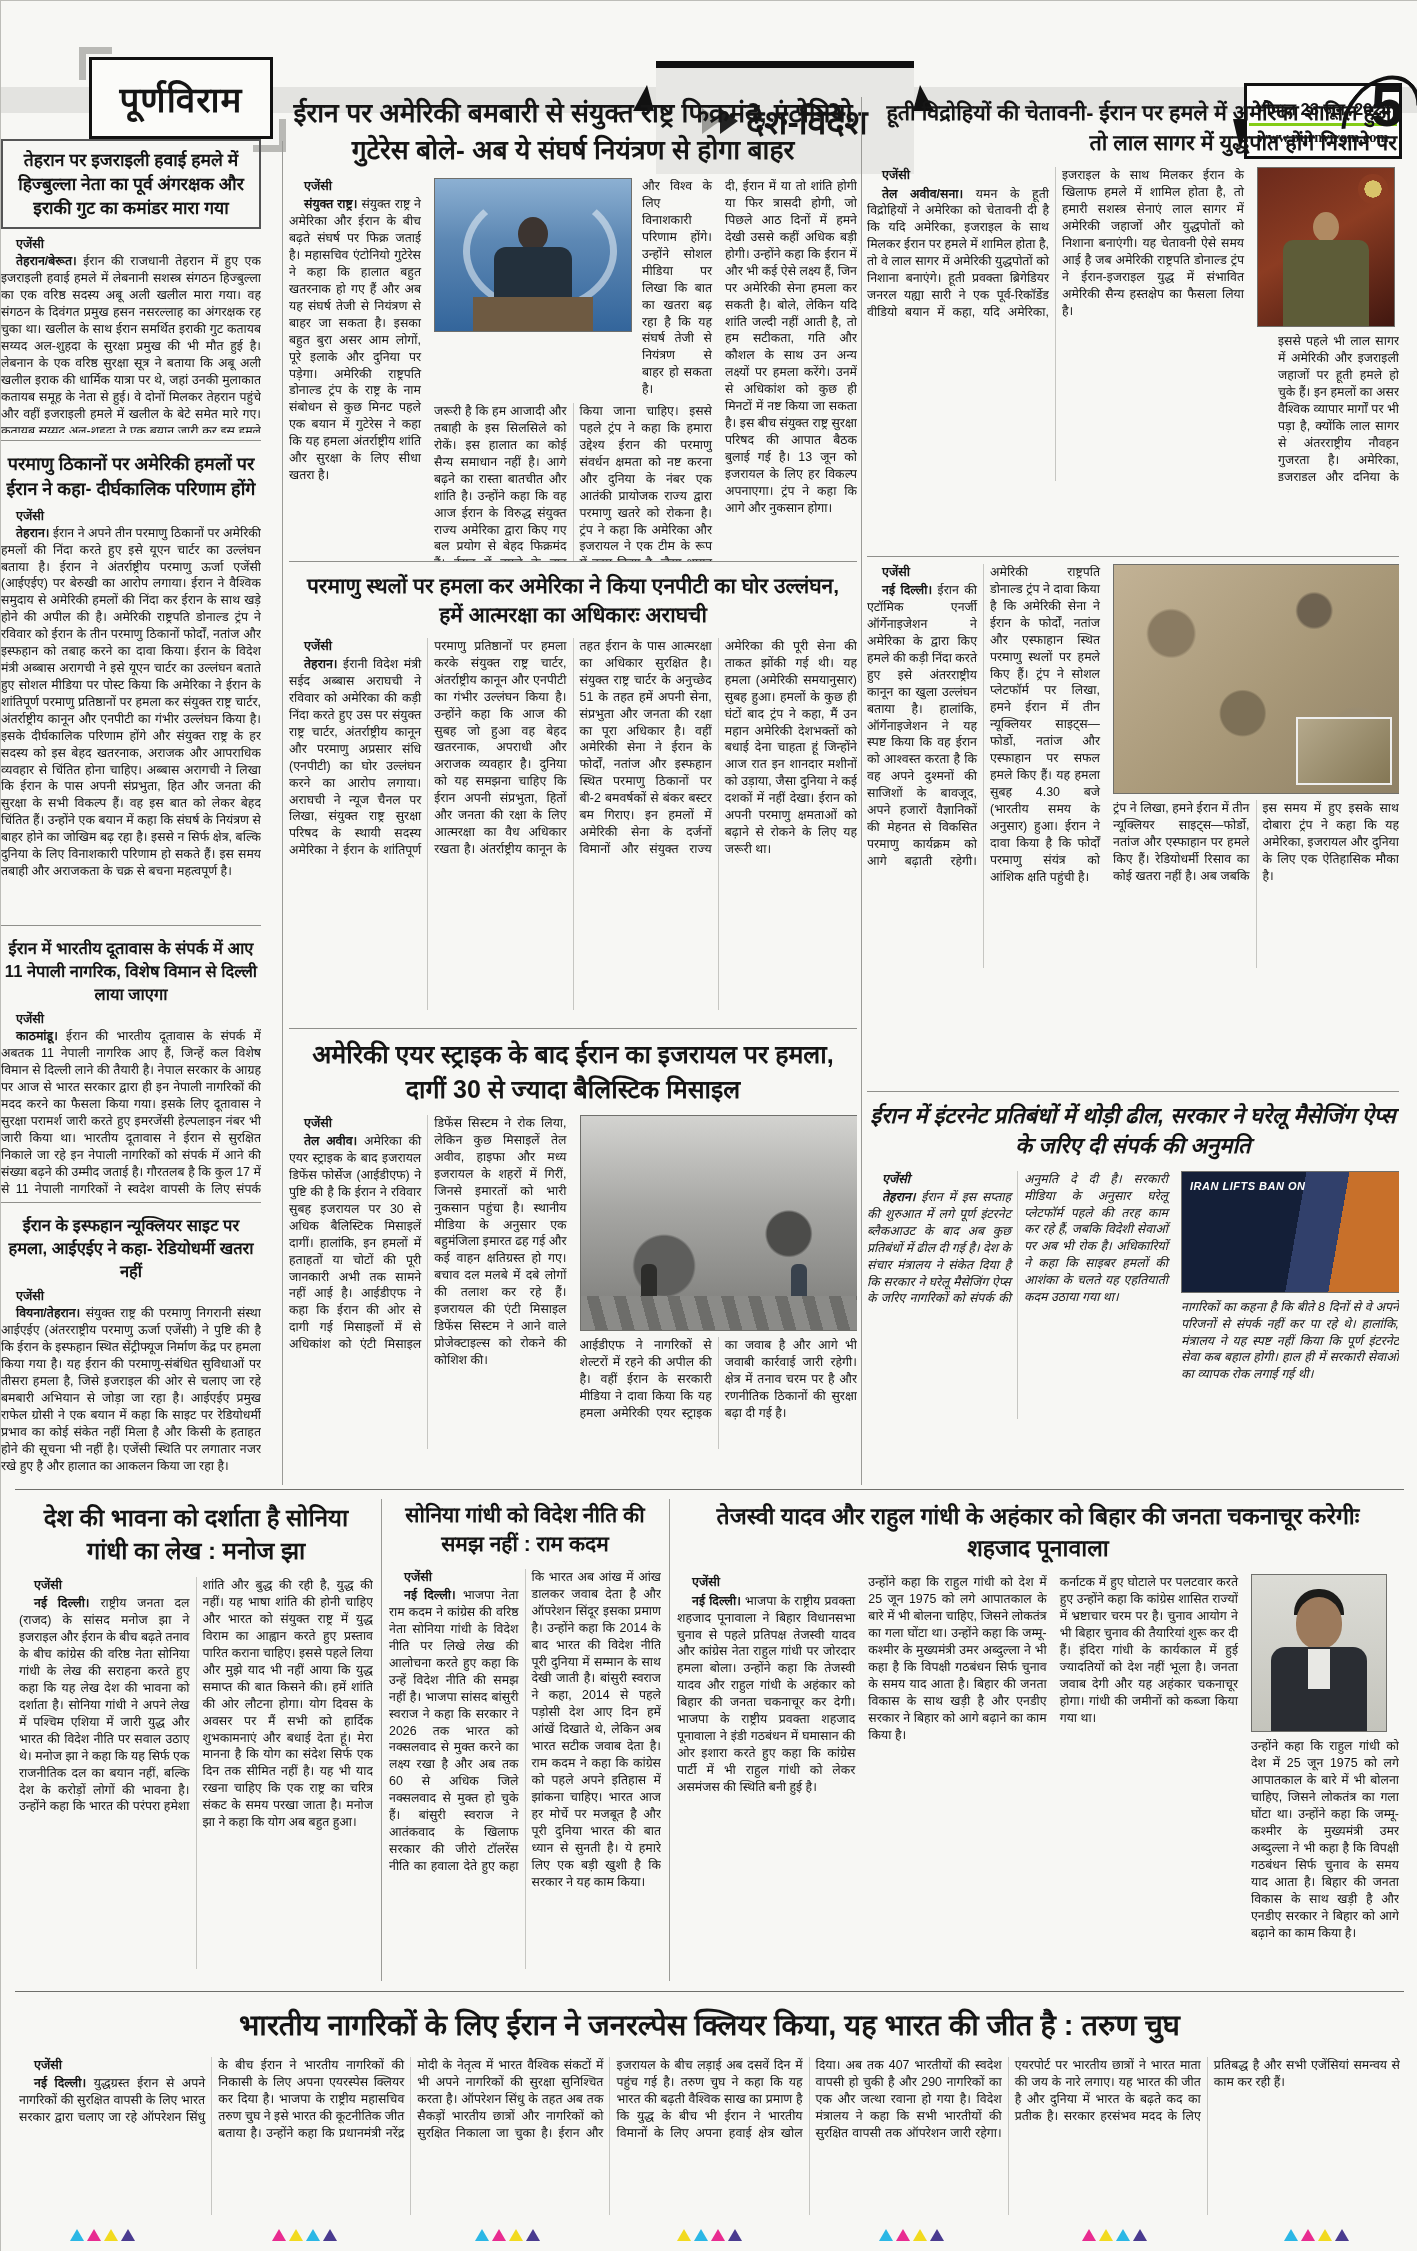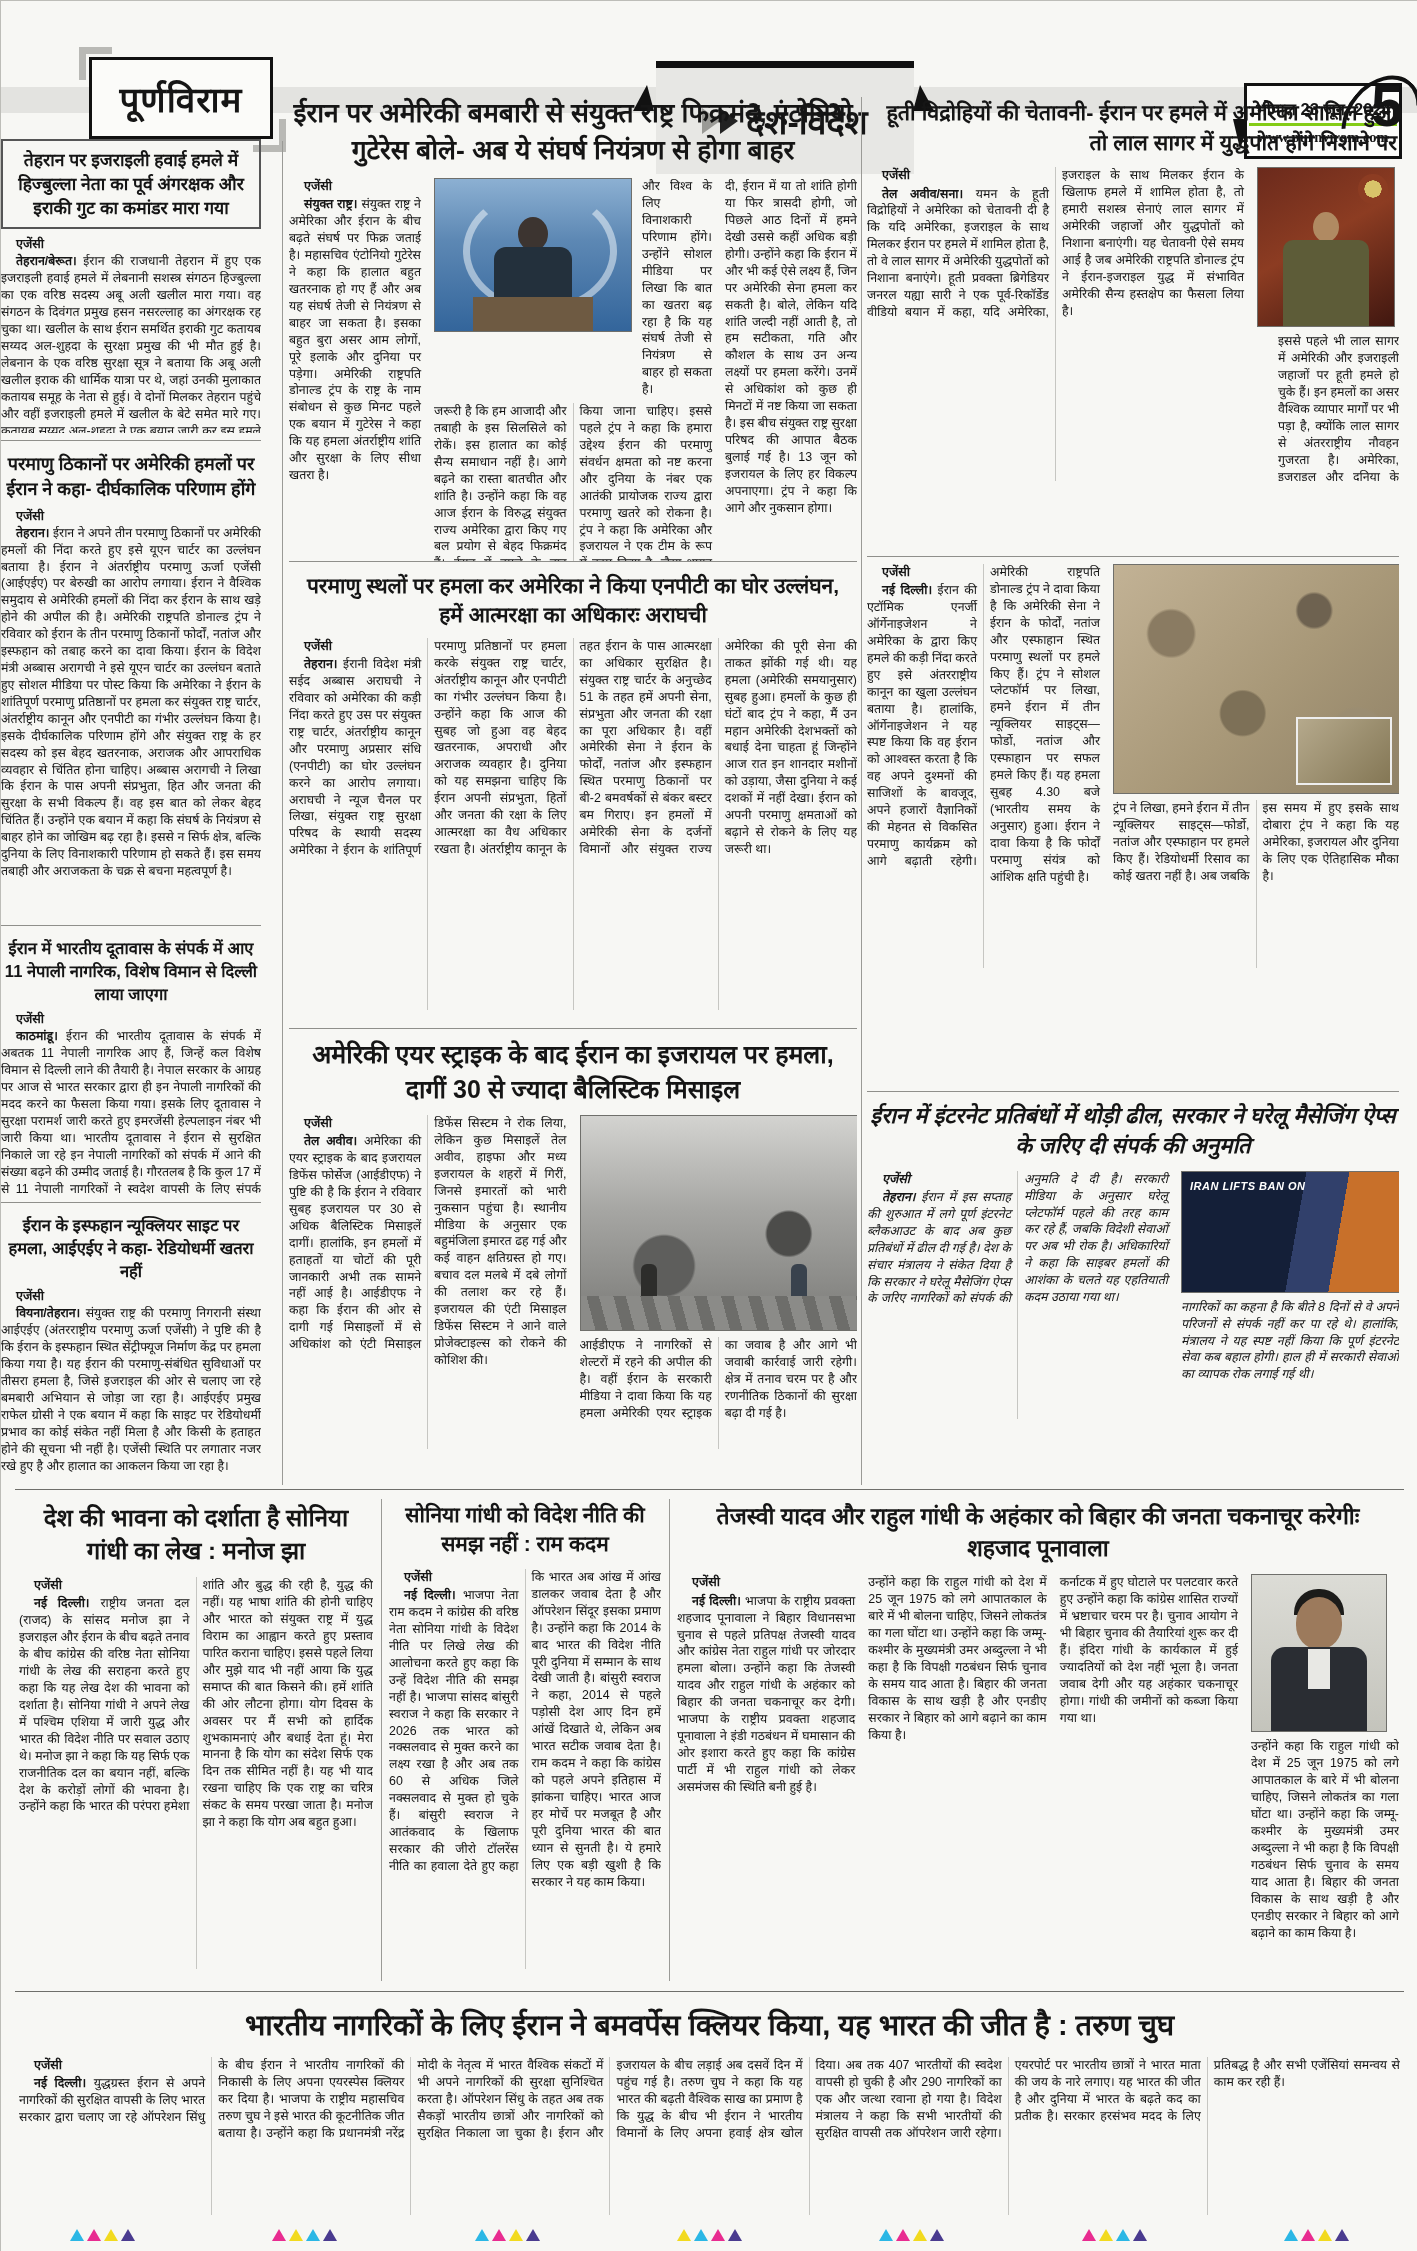--- a/index.html
+++ b/index.html
@@ -344,21 +344,21 @@
           <div class="s-head"></div>
           <div class="s-suit"></div>
           <div class="s-shirt"></div>
         </div>
         <p style="text-indent:0;margin-top:6px;">उन्होंने कहा कि राहुल गांधी को देश में 25 जून 1975 को लगे आपातकाल के बारे में भी बोलना चाहिए, जिसने लोकतंत्र का गला घोंटा था। उन्होंने कहा कि जम्मू-कश्मीर के मुख्यमंत्री उमर अब्दुल्ला ने भी कहा है कि विपक्षी गठबंधन सिर्फ चुनाव के समय याद आता है। बिहार की जनता विकास के साथ खड़ी है और एनडीए सरकार ने बिहार को आगे बढ़ाने का काम किया है।</p>
       </div>
     </div>
   </div>
 
   <div class="banner clip">
-    <div class="hl h-ban">भारतीय नागरिकों के लिए ईरान ने बमवर्पेस क्लियर किया, यह भारत की जीत है : तरुण चुघ</div>
+    <div class="hl h-ban">भारतीय नागरिकों के लिए ईरान ने जनरल्पेस क्लियर किया, यह भारत की जीत है : तरुण चुघ</div>
     <div class="cols7 bt" style="height:158px;overflow:hidden;">
       <div class="byline">एजेंसी</div>
       <p><span class="dl">नई दिल्ली।</span> <span>युद्धग्रस्त ईरान से अपने नागरिकों की सुरक्षित वापसी के लिए भारत सरकार द्वारा चलाए जा रहे ऑपरेशन सिंधु के बीच ईरान ने भारतीय नागरिकों की निकासी के लिए अपना एयरस्पेस क्लियर कर दिया है। भाजपा के राष्ट्रीय महासचिव तरुण चुघ ने इसे भारत की कूटनीतिक जीत बताया है। उन्होंने कहा कि प्रधानमंत्री नरेंद्र मोदी के नेतृत्व में भारत वैश्विक संकटों में भी अपने नागरिकों की सुरक्षा सुनिश्चित करता है। ऑपरेशन सिंधु के तहत अब तक सैकड़ों भारतीय छात्रों और नागरिकों को सुरक्षित निकाला जा चुका है। ईरान और इजरायल के बीच लड़ाई अब दसवें दिन में पहुंच गई है। तरुण चुघ ने कहा कि यह भारत की बढ़ती वैश्विक साख का प्रमाण है कि युद्ध के बीच भी ईरान ने भारतीय विमानों के लिए अपना हवाई क्षेत्र खोल दिया। अब तक 407 भारतीयों की स्वदेश वापसी हो चुकी है और 290 नागरिकों का एक और जत्था रवाना हो गया है। विदेश मंत्रालय ने कहा कि सभी भारतीयों की सुरक्षित वापसी तक ऑपरेशन जारी रहेगा। एयरपोर्ट पर भारतीय छात्रों ने भारत माता की जय के नारे लगाए। यह भारत की जीत है और दुनिया में भारत के बढ़ते कद का प्रतीक है। सरकार हरसंभव मदद के लिए प्रतिबद्ध है और सभी एजेंसियां समन्वय से काम कर रही हैं।</span></p>
     </div>
   </div>
 
   <div class="marks">
     <div class="mgrp">
         <span class="mtri mc"></span>
         <span class="mtri mm"></span>

